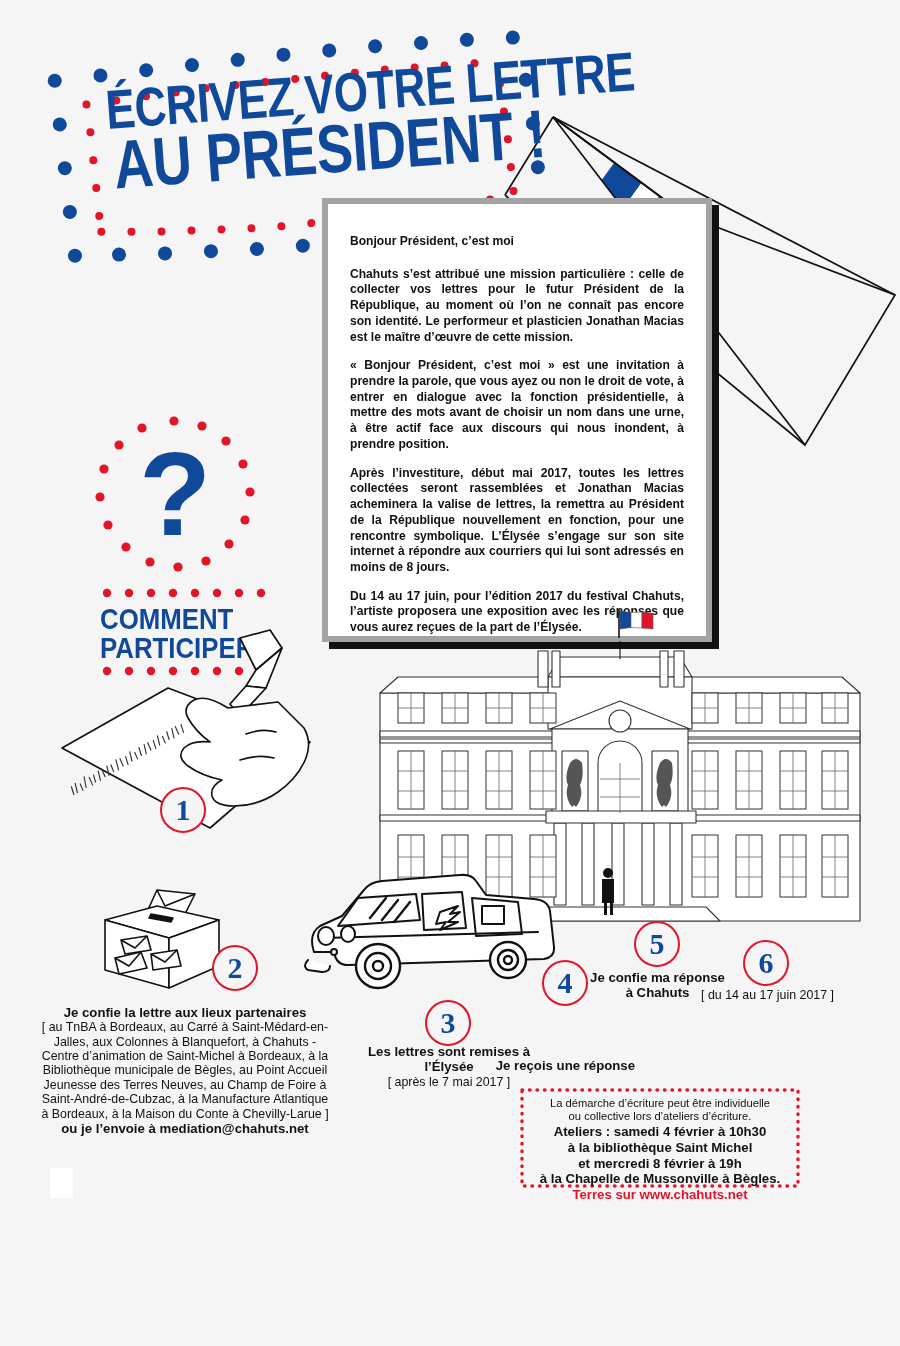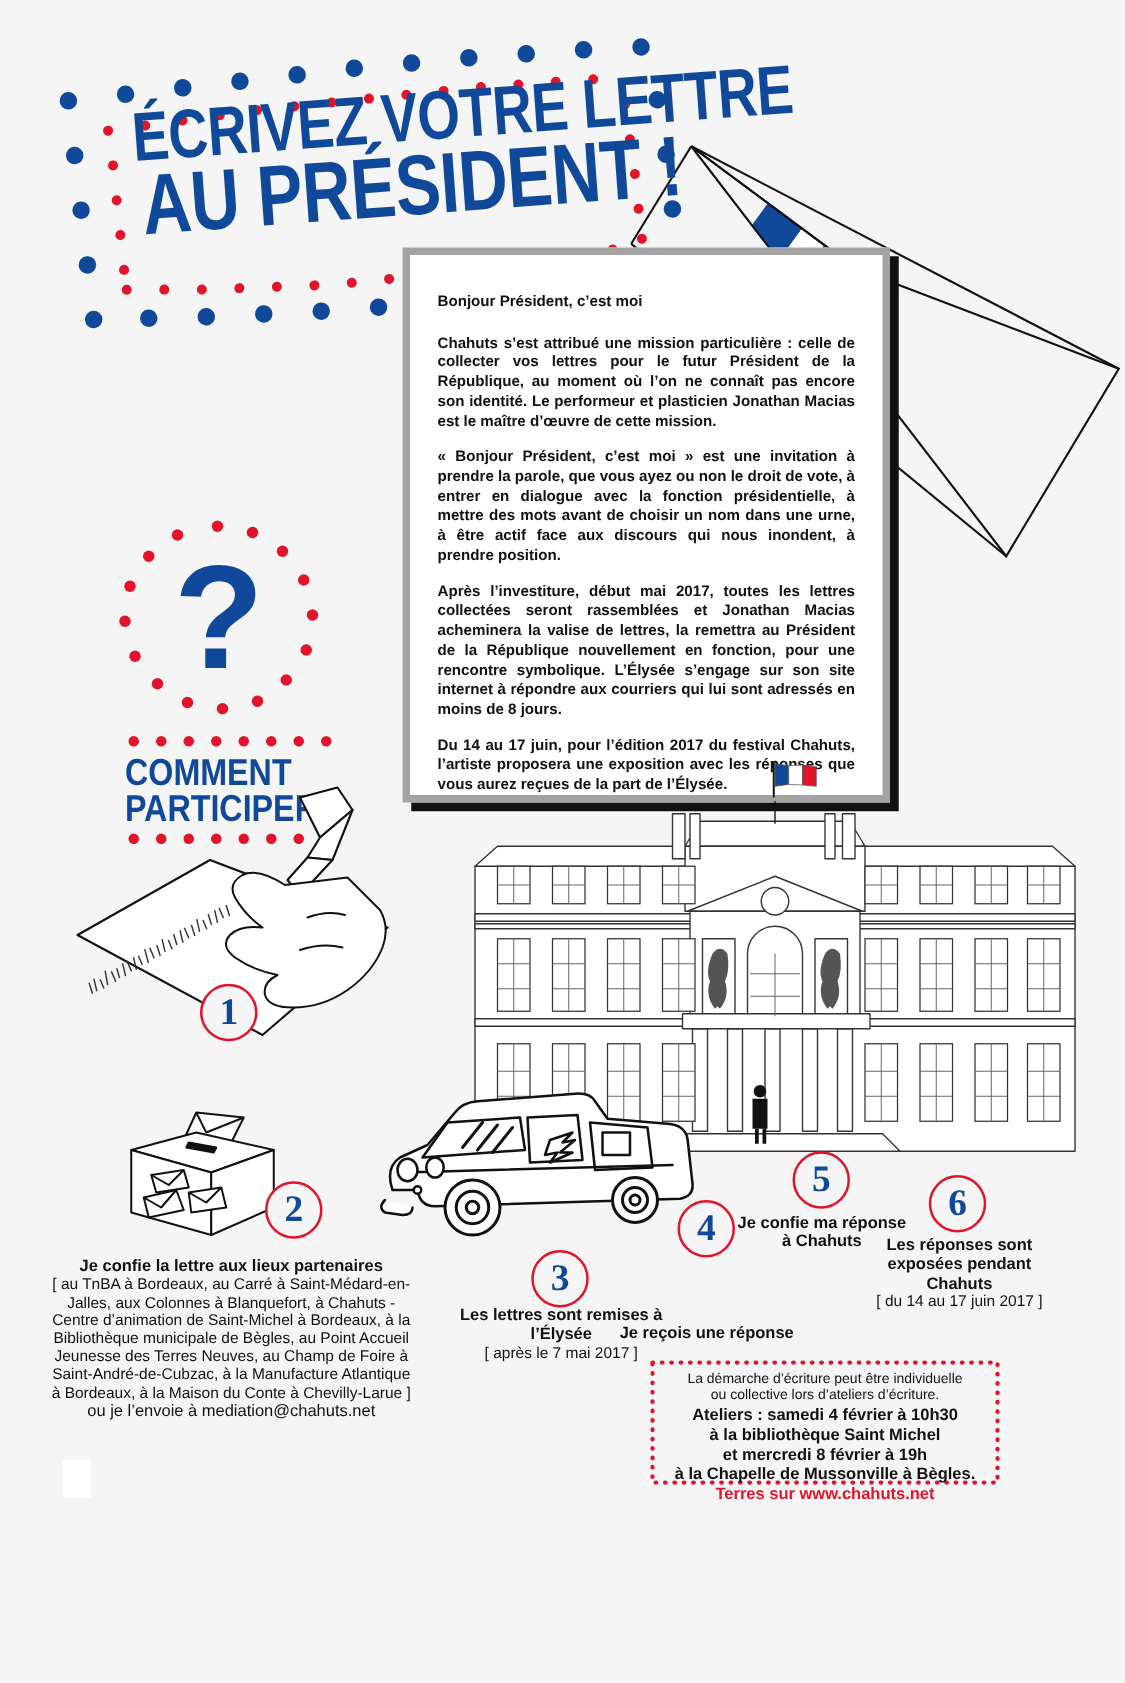--- a/index.html
+++ b/index.html
@@ -125,21 +125,21 @@
 
   
   .step-cap {
     font-family: "Liberation Sans Narrow", "Liberation Sans", sans-serif;
     text-align: center;
     color: #111;
     line-height: 1.16;
   }
   .cap-title { font-weight: bold; font-size: 13.2px; }
   .cap-sub   { font-weight: normal; font-size: 12.4px; }
-  .cap-bold-last { font-weight: normal; font-size: 13.2px; }
+  .cap-bold-last { font-weight: bold; font-size: 13.2px; }
 
   #cap-1 { left: 20px; top: 838px; width: 330px; }
   #cap-2 { left: 40px; top: 1005px; width: 290px; }
   #cap-3 { left: 360px; top: 1044px; width: 178px; }
   #cap-4 { left: 495px; top: 1058px; width: 140px; text-align: right; }
   #cap-5 { left: 590px; top: 970px; width: 135px; }
   #cap-6 { left: 690px; top: 988px; width: 155px; }
 
   
   #info-box {
@@ -660,21 +660,20 @@
 
   <div class="abs step-cap" id="cap-4">
     <div class="cap-title">Je reçois une réponse</div>
   </div>
 
   <div class="abs step-cap" id="cap-5">
     <div class="cap-title">Je confie ma réponse à Chahuts</div>
   </div>
 
   <div class="abs step-cap" id="cap-6">
-    <div class="cap-title">Les réponses sont exposées pendant Chahuts</div>
     <div class="cap-sub">[ du 14 au 17 juin 2017 ]</div>
   </div>
 
   <div class="abs" id="info-box">
     <svg id="info-box-frame" width="280" height="100" viewBox="0 0 280 100">
       <rect x="2" y="2" width="276" height="96" fill="none" stroke="#e2142a" stroke-width="3.4" stroke-linecap="round" stroke-dasharray="0.5 7"></rect>
     </svg>
     <div id="info-box-inner">
       <div class="info-light">La démarche d’écriture peut être individuelle</div>
       <div class="info-light">ou collective lors d’ateliers d’écriture.</div>

